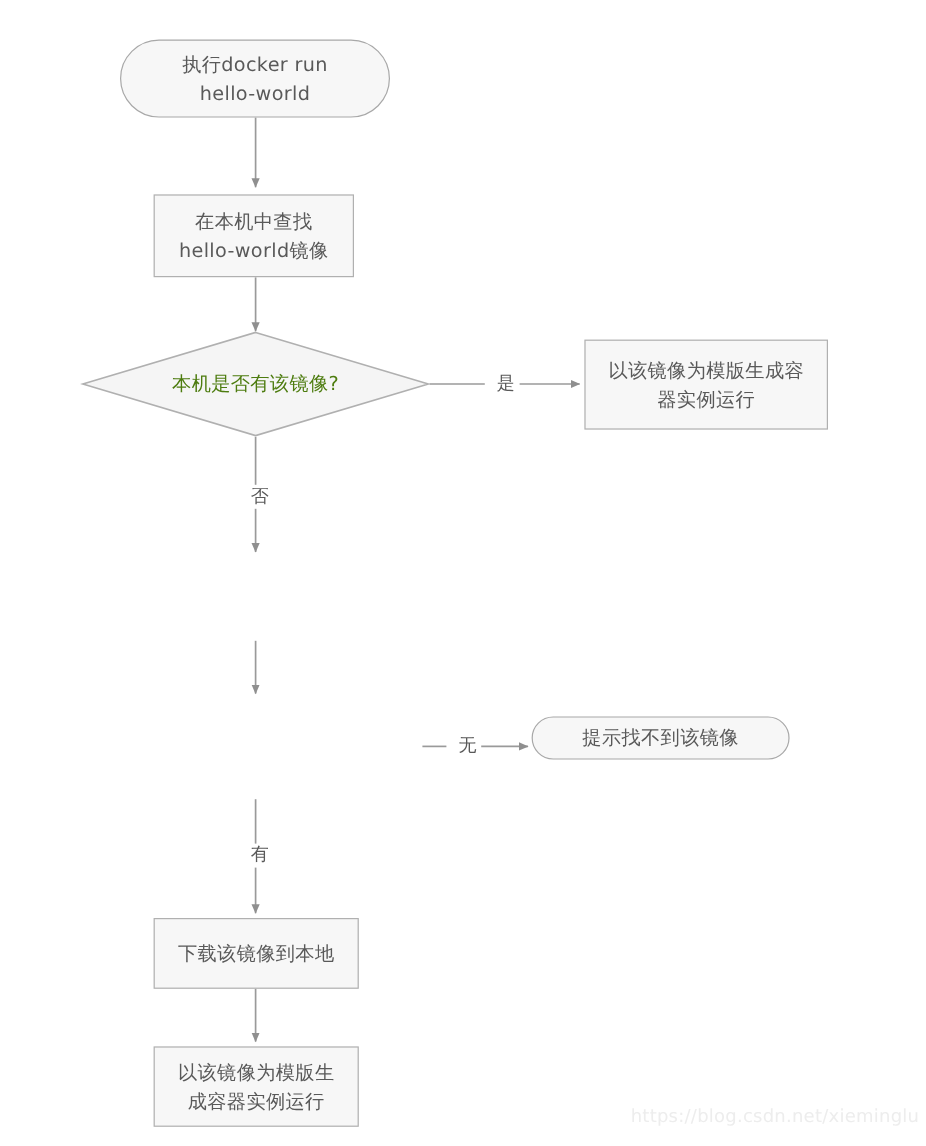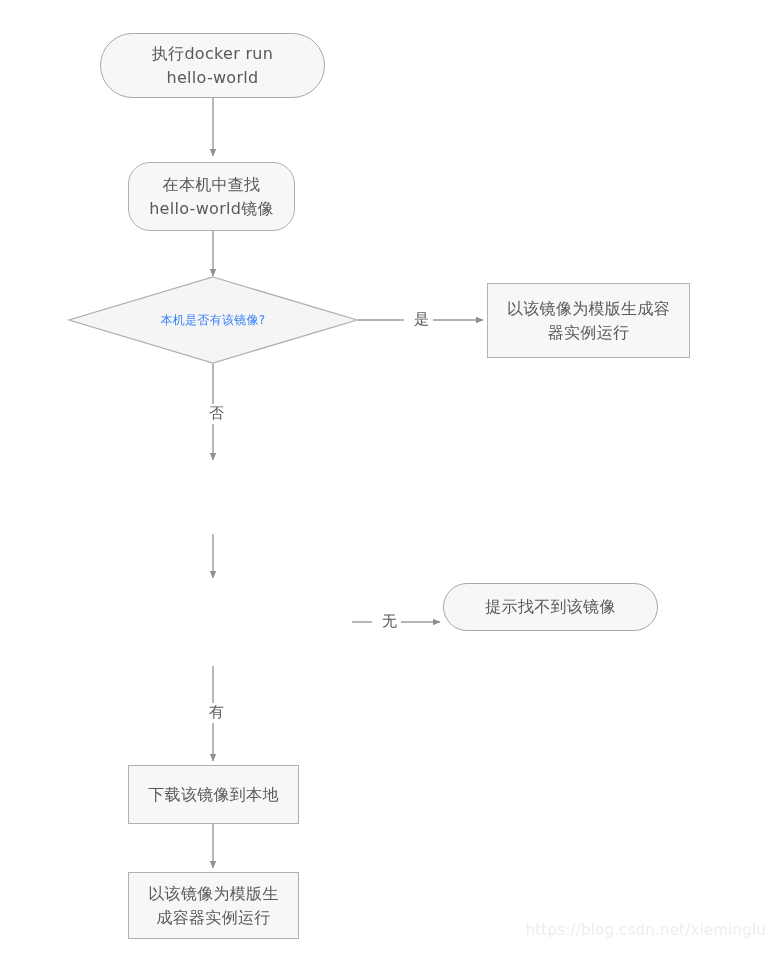--- a/index.html
+++ b/index.html
@@ -50,22 +50,22 @@
   }
   .diamond-label {
     position: absolute;
     left: 0;
     top: 0;
     width: 100%;
     height: 100%;
     display: flex;
     align-items: center;
     justify-content: center;
-    color: #3b82f6;
-    font-size: 12px;
+    color: #4d7c0f;
+    font-size: 16px;
     letter-spacing: 0.3px;
     pointer-events: none;
   }
   .edge-label {
     position: absolute;
     color: #595959;
     font-size: 15px;
     background: #ffffff;
     padding: 0 4px;
     line-height: 1;
@@ -119,36 +119,36 @@
       <line x1="213" y1="666" x2="213" y2="703"></line>
       <line x1="213" y1="723" x2="213" y2="761" marker-end="url(#arrow)"></line>
 
       <line x1="213" y1="812" x2="213" y2="868" marker-end="url(#arrow)"></line>
     </g>
   </svg>
 
   <div class="node rounded" style="left:100px; top:33px; width:225px; height:65px;">执行docker run
 hello-world</div>
 
-  <div class="node rect" style="left:128px; top:162px; width:167px; height:69px;border-radius:22px;">在本机中查找
+  <div class="node rect" style="left:128px; top:162px; width:167px; height:69px;">在本机中查找
 hello-world镜像</div>
 
   <div class="diamond-wrap" style="left:68px; top:276px; width:290px; height:88px;">
     <svg width="290" height="88" viewBox="0 0 290 88" xmlns="http://www.w3.org/2000/svg">
       <polygon points="145,1 289,44 145,87 1,44" fill="#f5f5f5" stroke="#b0b0b0" stroke-width="1.3"></polygon>
     </svg>
     <div class="diamond-label">本机是否有该镜像?</div>
   </div>
 
   <div class="node rect" style="left:487px; top:283px; width:203px; height:75px;">以该镜像为模版生成容
 器实例运行</div>
 
 
 
-  <div class="node rounded" style="left:443px; top:583px; width:215px; height:48px;">提示找不到该镜像</div>
+  <div class="node rounded" style="left:443px; top:597px; width:215px; height:36px;">提示找不到该镜像</div>
 
   <div class="node rect" style="left:128px; top:765px; width:171px; height:59px;">下载该镜像到本地</div>
 
   <div class="node rect" style="left:128px; top:872px; width:171px; height:67px;">以该镜像为模版生
 成容器实例运行</div>
 
   <div class="edge-label" style="left:410px; top:312px;">是</div>
 
   <div class="edge-label" style="left:205px; top:406px;">否</div>
 

